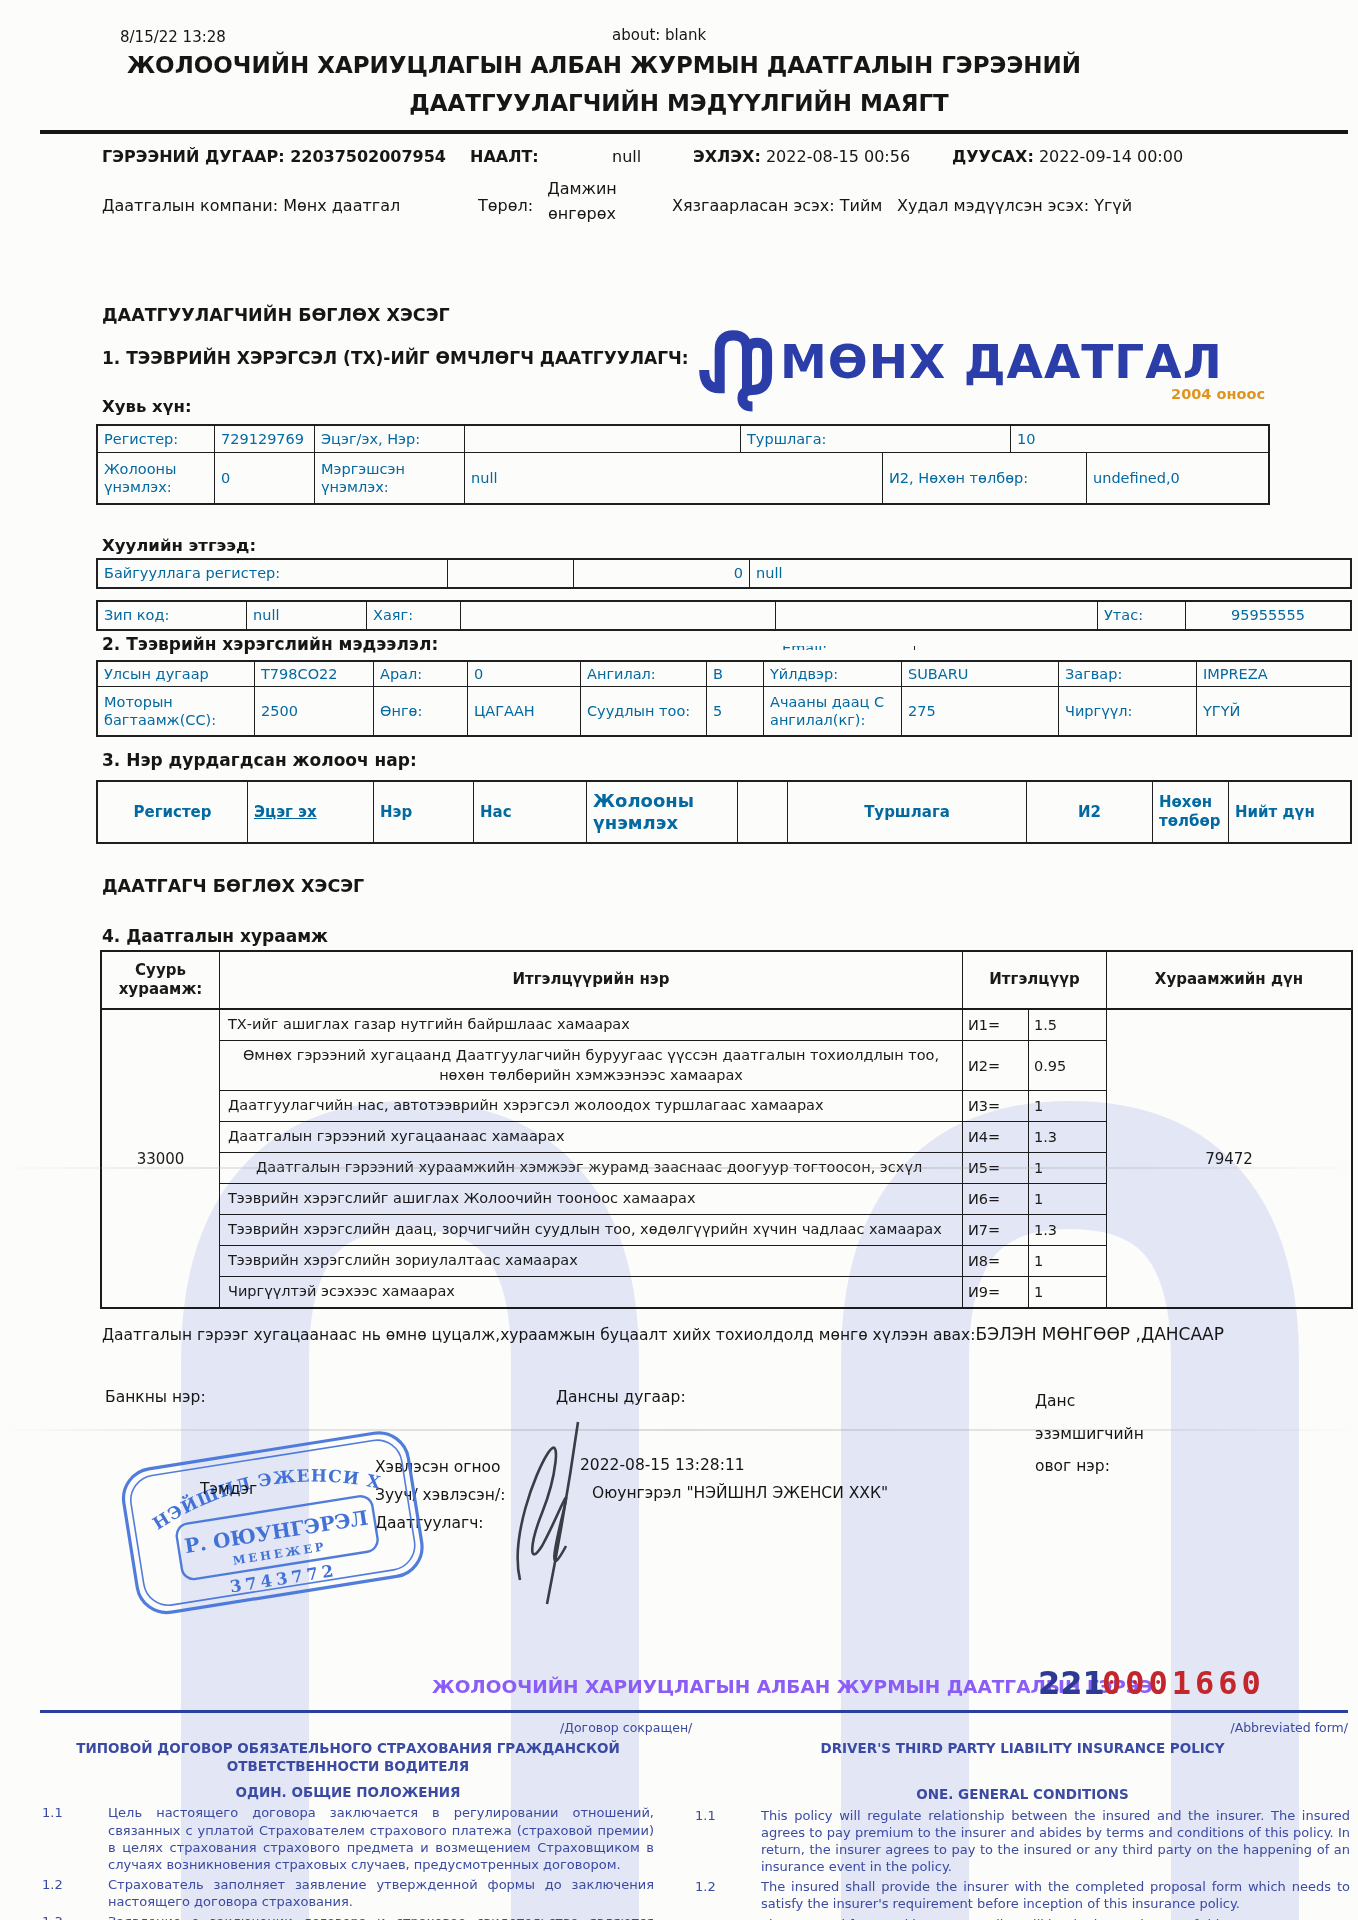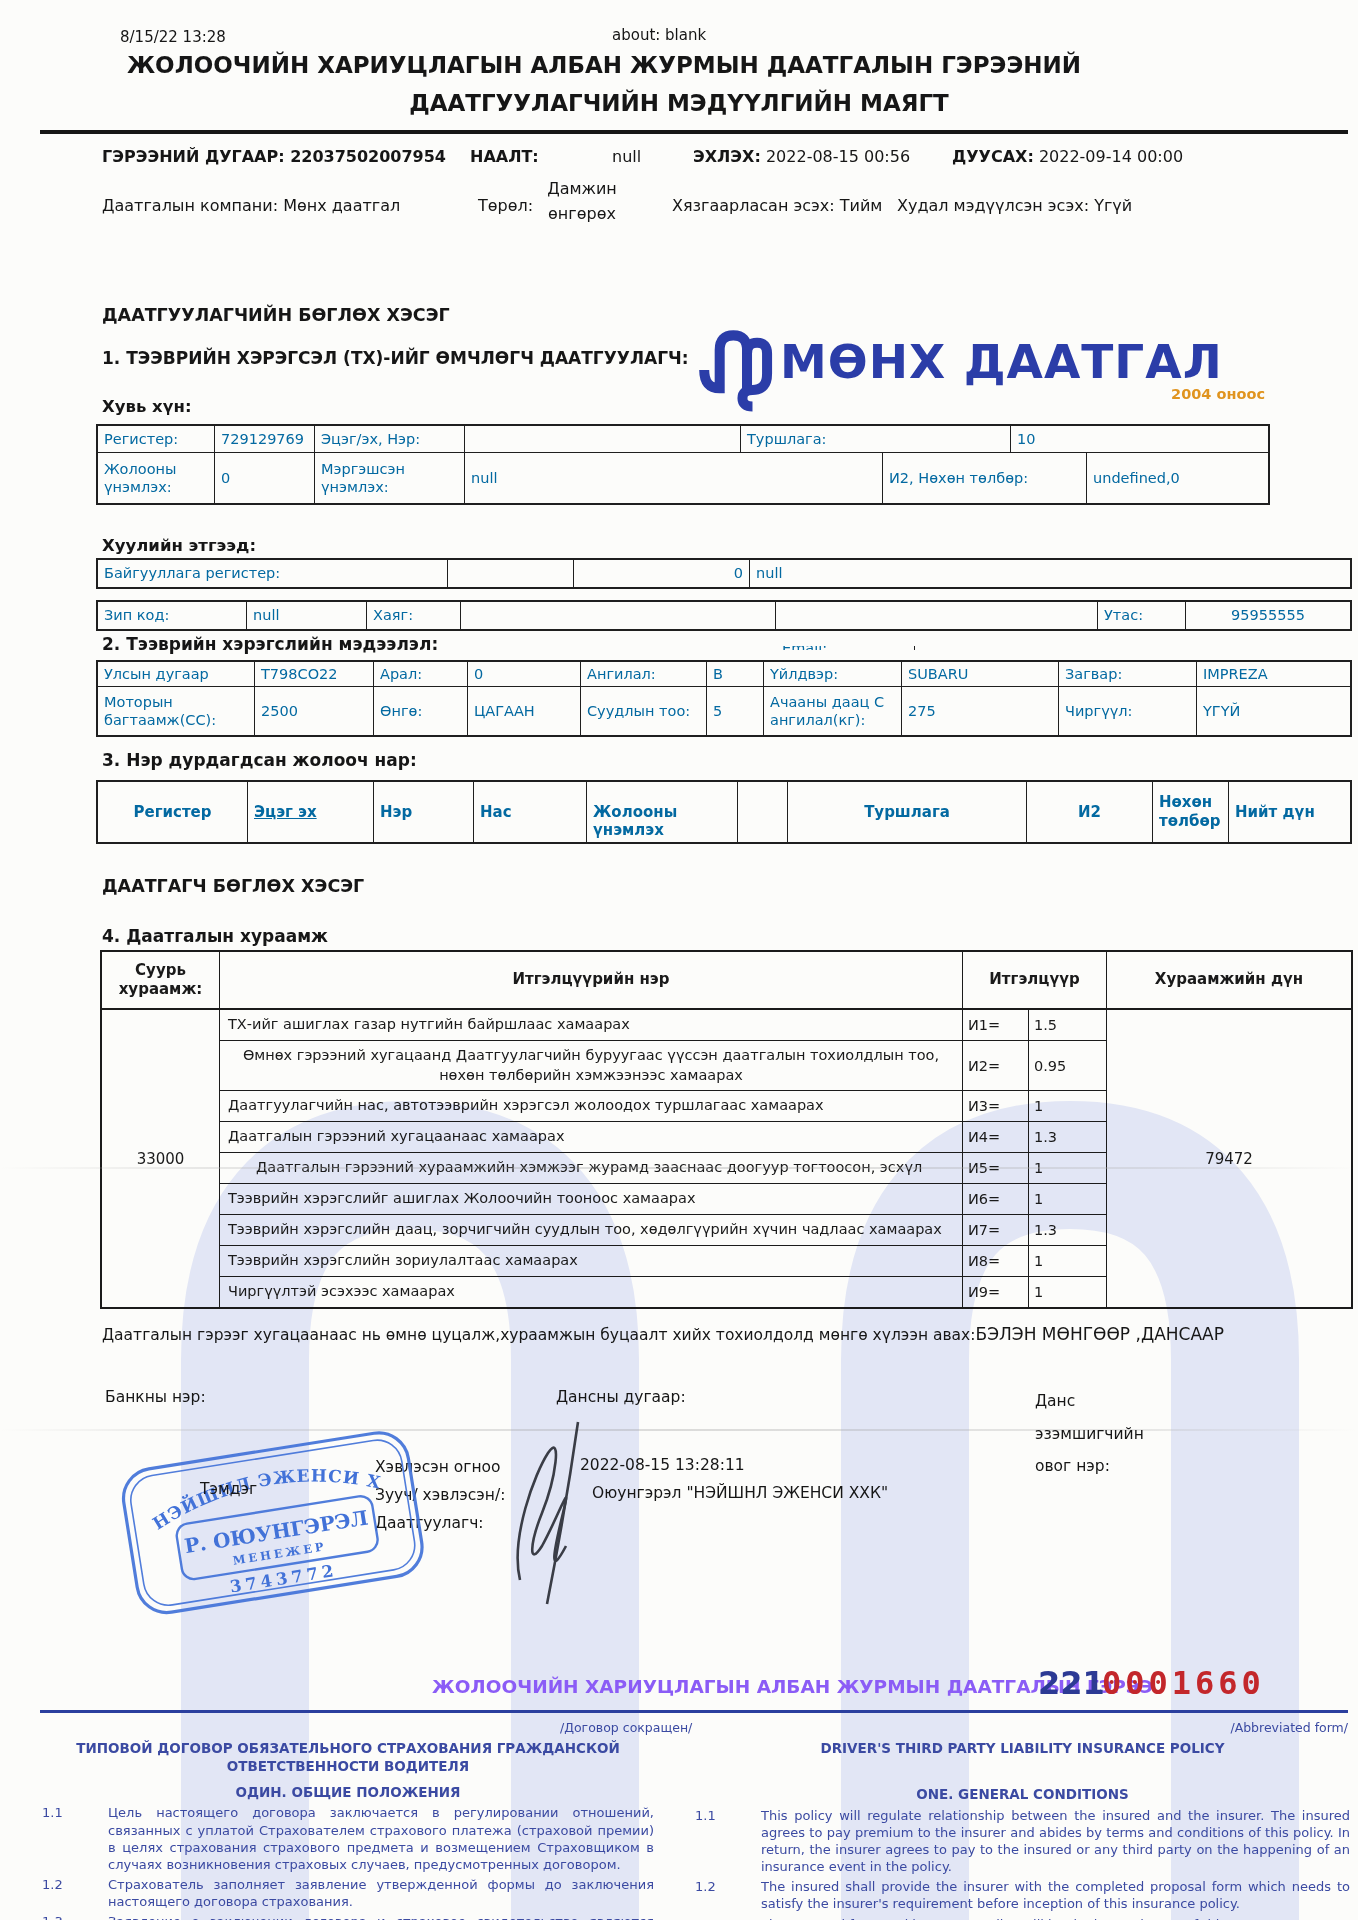--- a/index.html
+++ b/index.html
@@ -167,21 +167,21 @@
     <div class="fc" style="width:138px;">Чиргүүл:</div>
     <div class="fc" style="flex:1;">ҮГҮЙ</div>
   </div>
 
   <div class="abs b doc" style="left:102px;top:750px;font-size:17px;">3. Нэр дурдагдсан жолооч нар:</div>
   <div class="frow" style="left:96px;top:780px;width:1256px;height:64px;border-bottom:2.6px solid #1f1f1f;">
     <div class="fc center b" style="width:150px;font-size:15px;">Регистер</div>
     <div class="fc b" style="width:126px;font-size:15px;text-decoration:underline;">Эцэг эх</div>
     <div class="fc b" style="width:100px;font-size:15px;">Нэр</div>
     <div class="fc b" style="width:113px;font-size:15px;">Нас</div>
-    <div class="fc b" style="width:151px;font-size:15px;align-items:flex-end;">
+    <div class="fc b" style="width:151px;font-size:18px;">
         <span style="width:95px;">Жолооны үнэмлэх</span>
       </div>
     <div class="fc" style="width:50px;"></div>
     <div class="fc center b" style="width:239px;font-size:15px;">Туршлага</div>
     <div class="fc center b" style="width:126px;font-size:15px;">И2</div>
     <div class="fc b" style="width:76px;font-size:15px;">
         <span style="width:60px;">Нөхөн төлбөр</span>
       </div>
     <div class="fc b" style="flex:1;font-size:15px;">Нийт дүн</div>
   </div>

